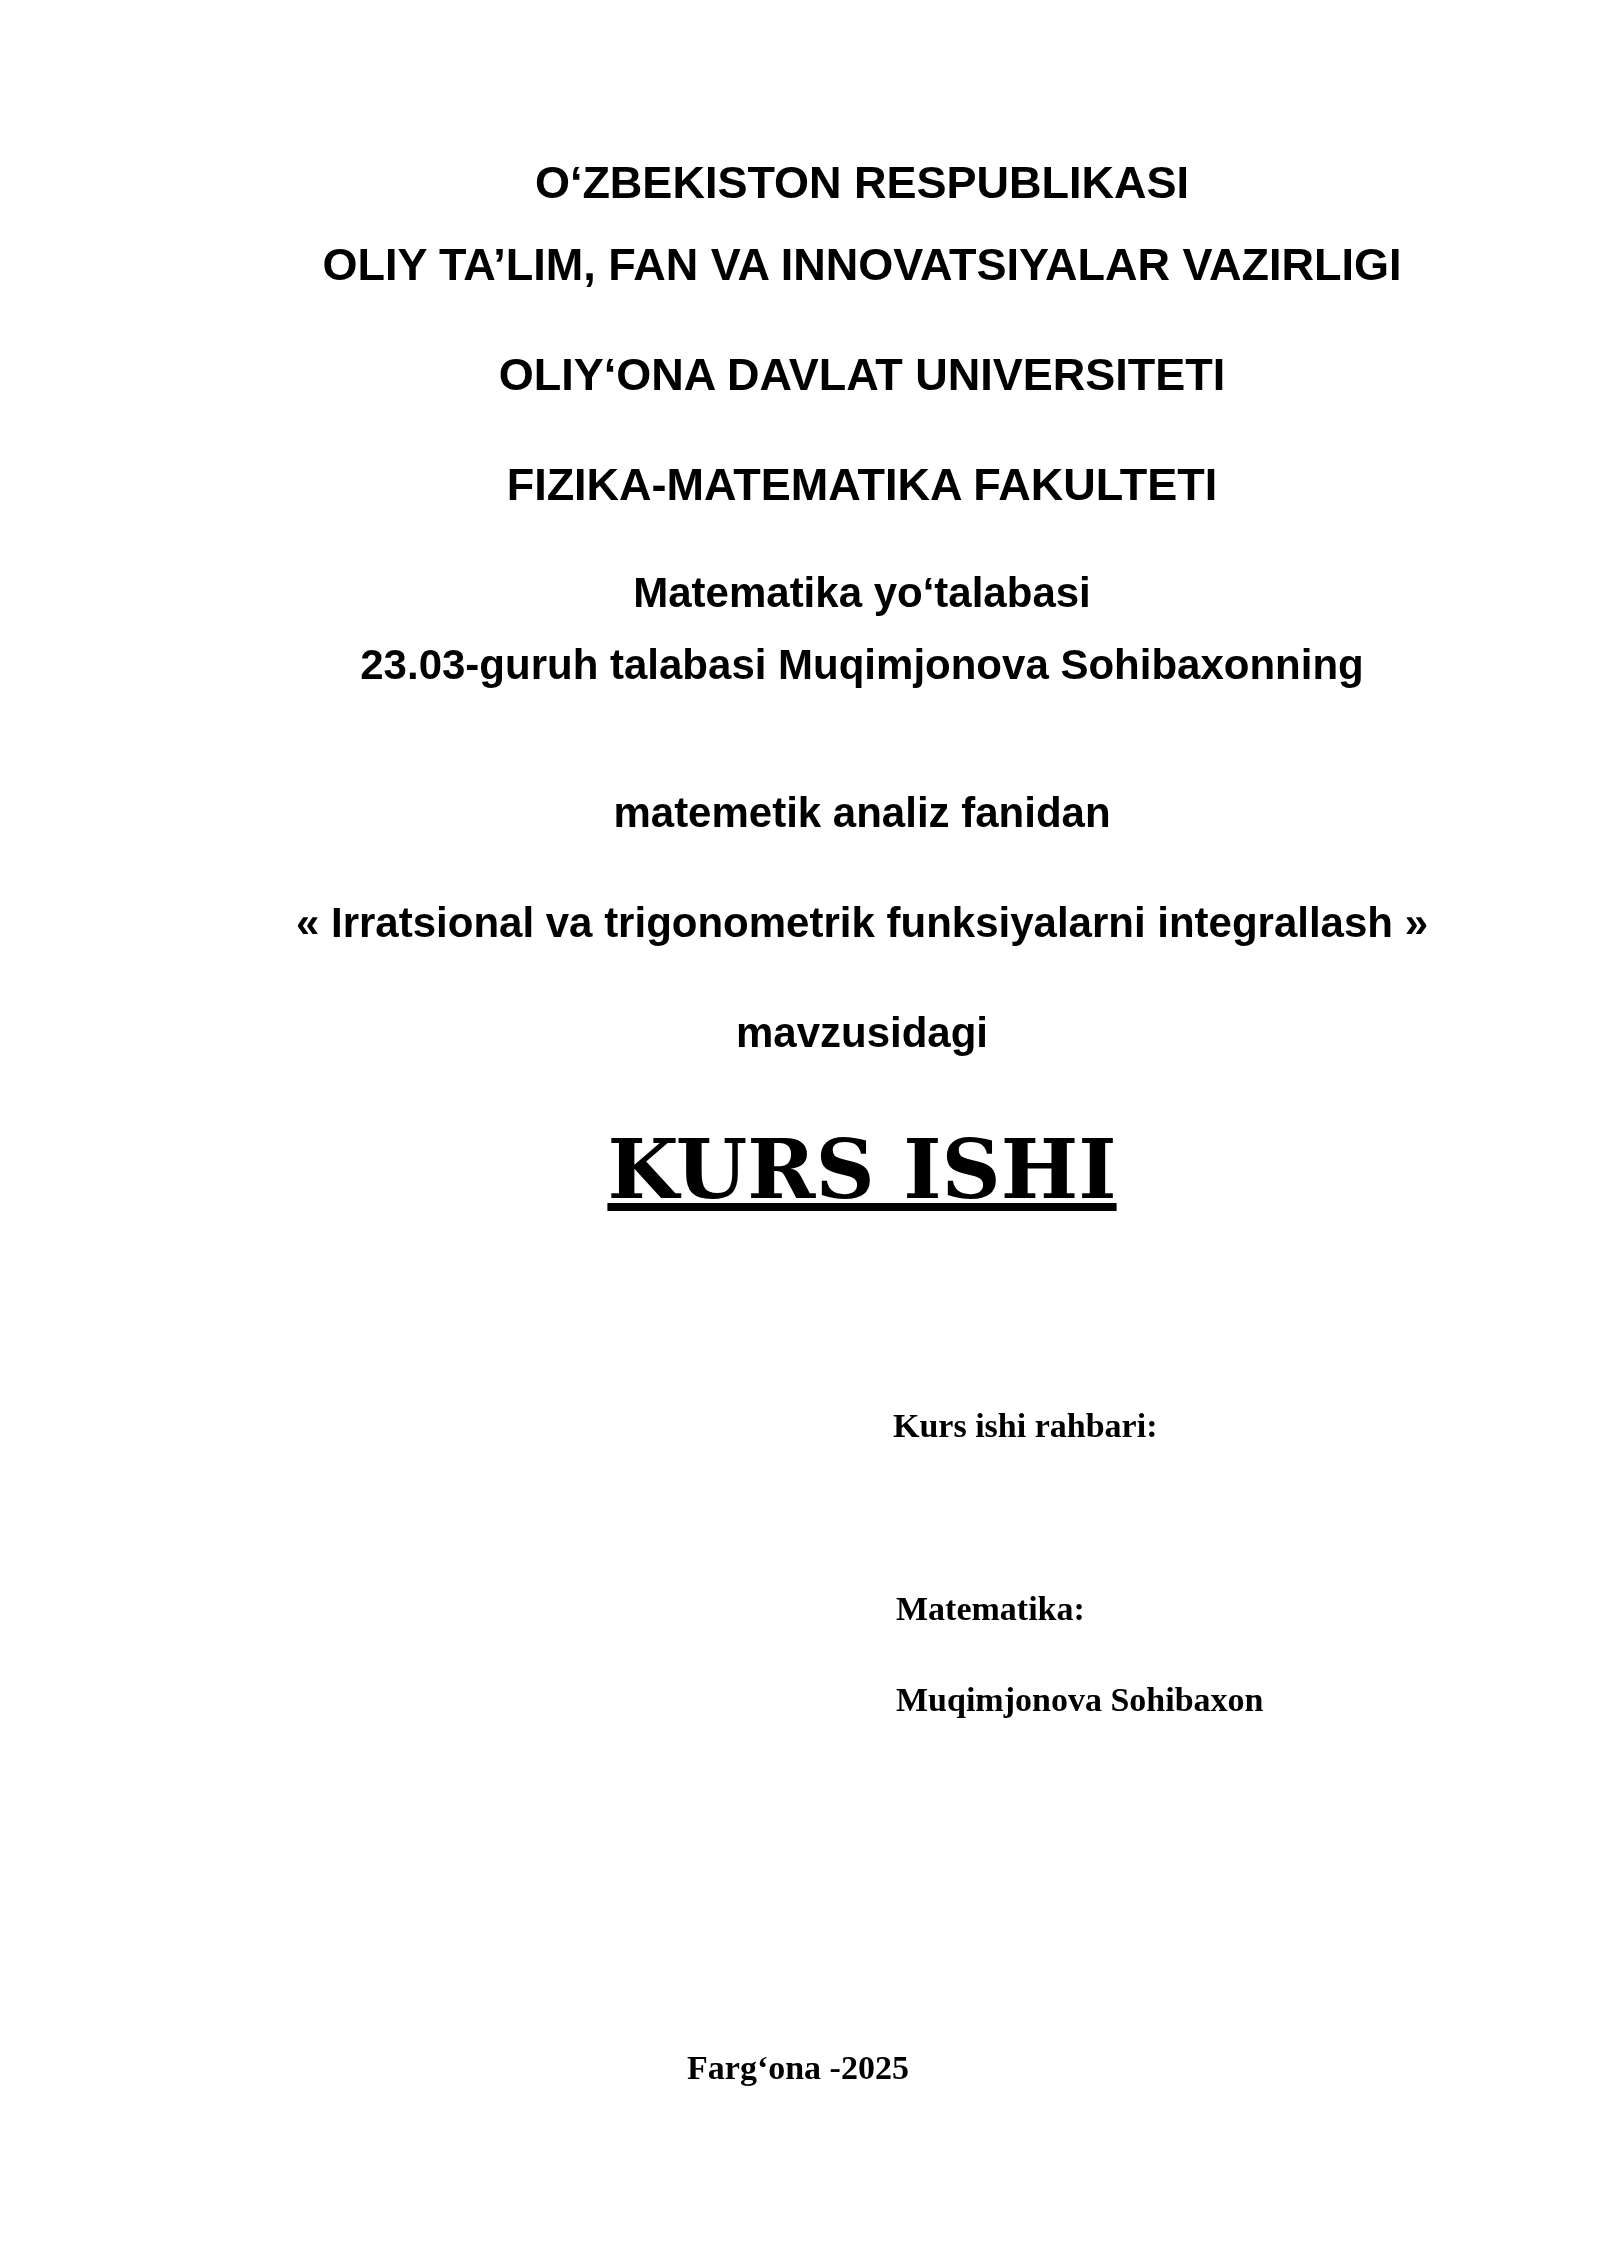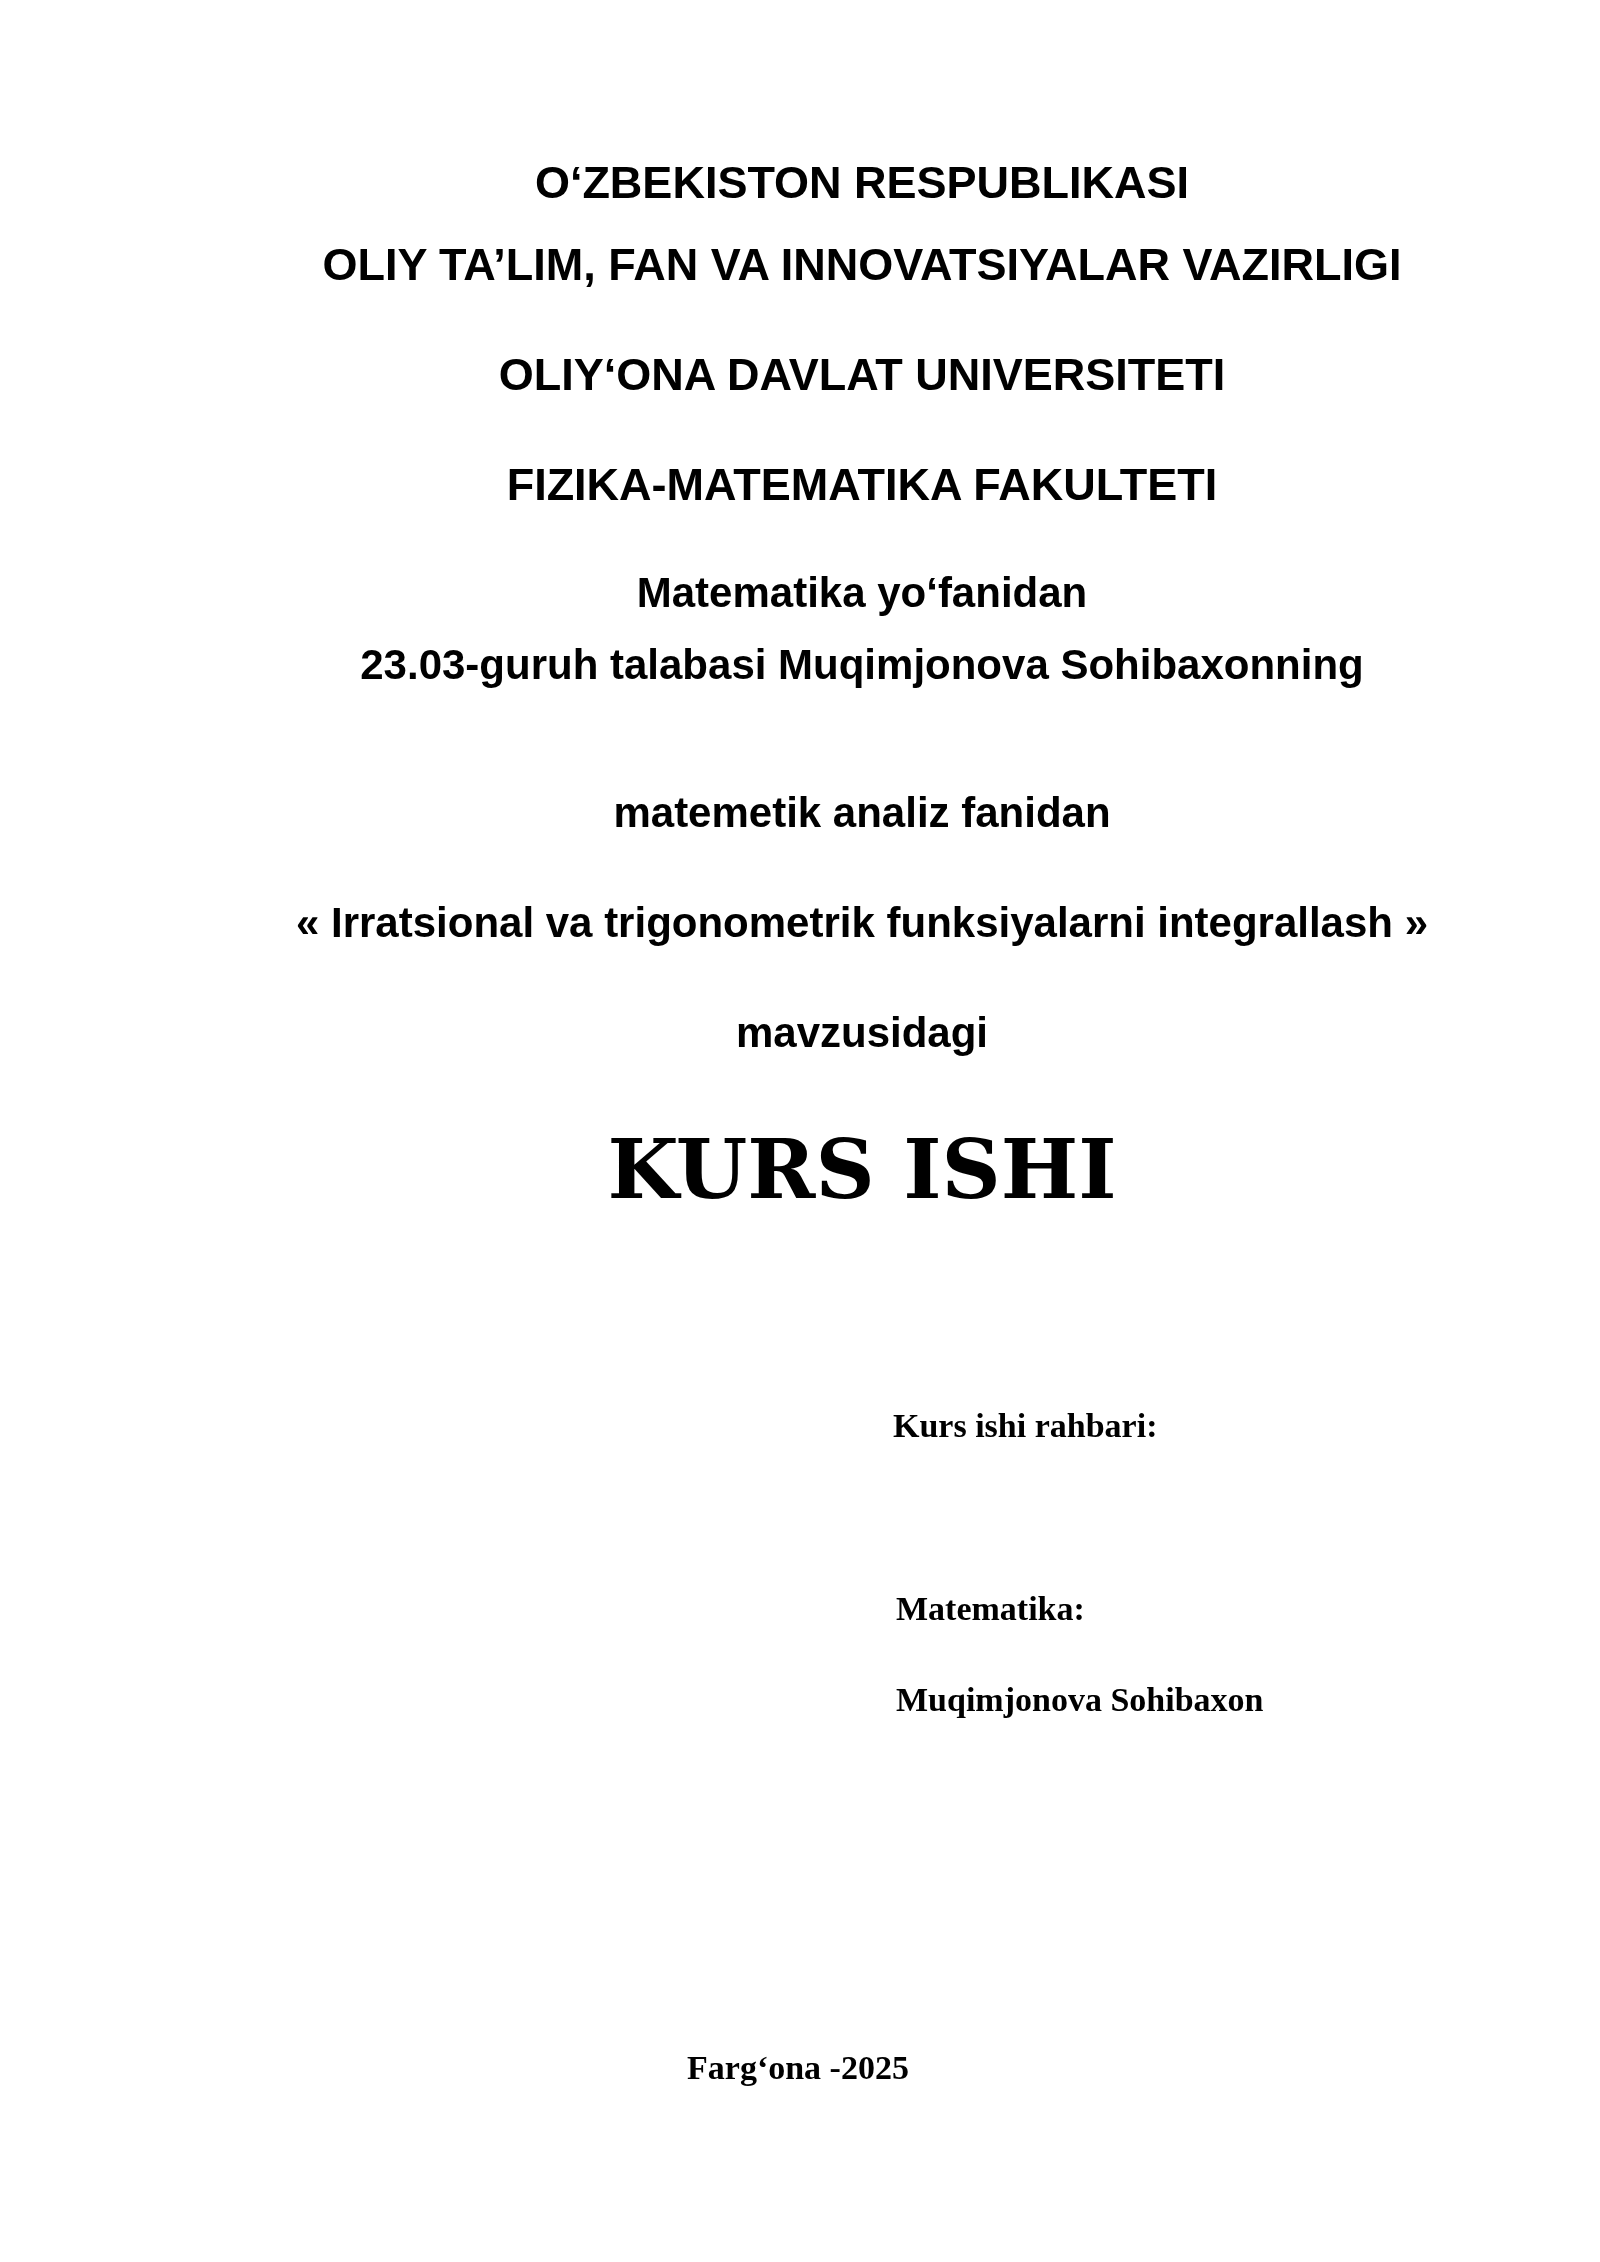--- a/index.html
+++ b/index.html
@@ -33,20 +33,21 @@
       font-weight: bold;
       line-height: 1;
     }
     .h1 { font-size: 45px; }
     .body-line { font-size: 42px; }
     .kurs-title {
       font-family: "DejaVu Serif", serif;
       font-weight: bold;
       font-size: 82px;
       letter-spacing: 0;
+      text-decoration: underline;
     }
     .right-block {
       position: absolute;
       white-space: nowrap;
       font-family: "Liberation Serif", serif;
       font-weight: bold;
       font-size: 34px;
       line-height: 1;
     }
     .footer-line {
@@ -67,21 +68,21 @@
 <div class="page">
 
   <div class="center-line h1" style="top:160px;">O‘ZBEKISTON RESPUBLIKASI</div>
 
   <div class="center-line h1" style="top:242px;">OLIY TA’LIM, FAN VA INNOVATSIYALAR VAZIRLIGI</div>
 
   <div class="center-line h1" style="top:352px;">OLIY‘ONA DAVLAT UNIVERSITETI</div>
 
   <div class="center-line h1" style="top:462px;">FIZIKA-MATEMATIKA FAKULTETI</div>
 
-  <div class="center-line body-line" style="top:572px;">Matematika yo‘fanidan</div>
+  <div class="center-line body-line" style="top:572px;">Matematika yo‘talabasi</div>
 
   <div class="center-line body-line" style="top:644px;">23.03-guruh talabasi Muqimjonova Sohibaxonning</div>
 
   <div class="center-line body-line" style="top:792px;">matemetik analiz fanidan</div>
 
   <div class="center-line body-line" style="top:902px;">« Irratsional va trigonometrik funksiyalarni integrallash »</div>
 
   <div class="center-line body-line" style="top:1012px;">mavzusidagi</div>
 
   <div class="center-line kurs-title" style="top:1128px;">KURS ISHI</div>

